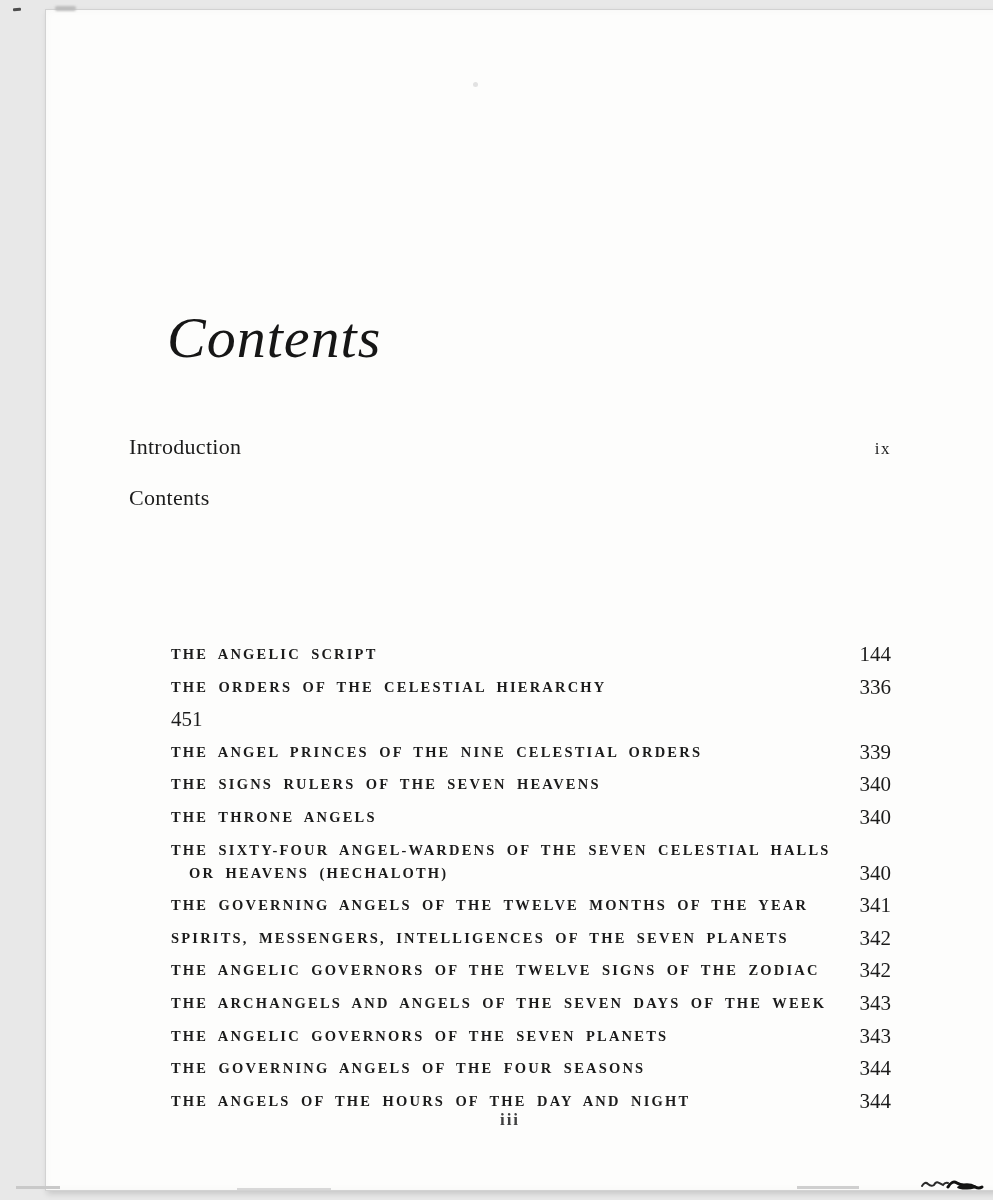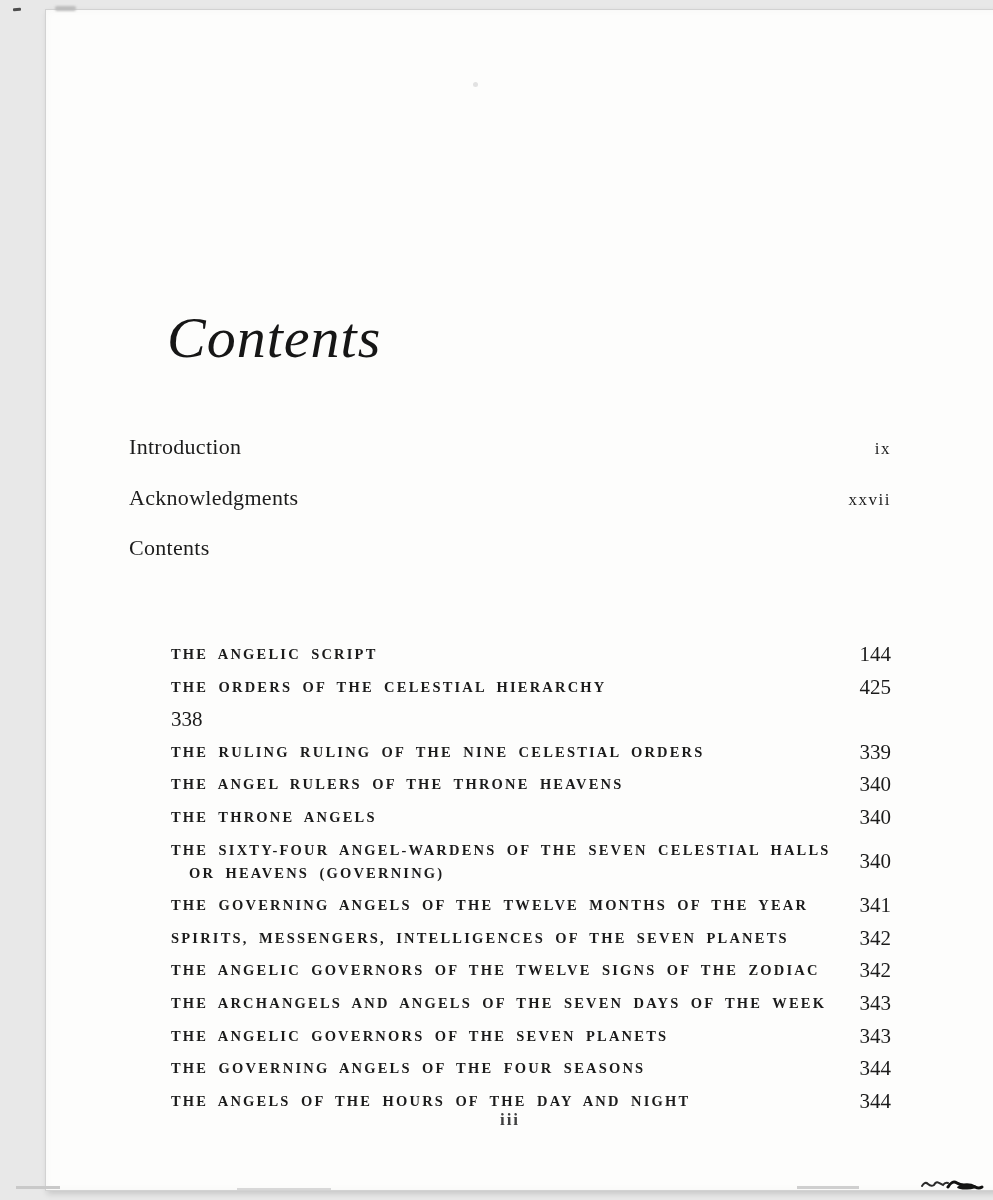--- a/index.html
+++ b/index.html
@@ -40,21 +40,21 @@
   .front-label { font-size:22px; letter-spacing:0.3px; }
   .num-roman  { font-size:17px; letter-spacing:1.5px; }
   .num-arabic { font-size:20px; }
 
   
   .appendix {
     position:absolute; left:125px; right:121px; top:633px;
     color:#1b1b1b;
   }
   .ap-row {
-    display:flex; justify-content:space-between; align-items:center;
+    display:flex; justify-content:space-between; align-items:flex-end;
     margin-bottom:9.6px;
   }
   .ap-label {
     font-size:14.5px; font-weight:700; line-height:23px;
     letter-spacing:2.2px; word-spacing:4.5px;
     padding-right:14px;
   }
   .ap-label .line2 { display:block; padding-left:18px; }
   .ap-num { font-size:21px; font-weight:400; line-height:23px; }
 
@@ -89,54 +89,50 @@
   <div class="page">
 
     <h1 class="doc-title">Contents</h1>
 
     <div class="front">
       <div class="front-row">
         <span class="front-label">Introduction</span>
         <span class="num-roman">ix</span>
       </div>
       <div class="front-row">
-        <span class="front-label">Acknowledgments</span>
-        <span class="num-roman">xxvii</span>
-      </div>
-      <div class="front-row">
         <span class="front-label">Contents</span>
       </div>
     </div>
 
     <div class="appendix">
       <div class="ap-row">
         <span class="ap-label">THE ANGELIC SCRIPT</span>
         <span class="ap-num">144</span>
       </div>
       <div class="ap-row">
         <span class="ap-label">THE ORDERS OF THE CELESTIAL HIERARCHY</span>
-        <span class="ap-num">425</span>
+        <span class="ap-num">336</span>
       </div>
       <div class="ap-row">
-        <span class="ap-num">338</span>
+        <span class="ap-num">451</span>
       </div>
       <div class="ap-row">
-        <span class="ap-label">THE RULING RULING OF THE NINE CELESTIAL ORDERS</span>
+        <span class="ap-label">THE ANGEL PRINCES OF THE NINE CELESTIAL ORDERS</span>
         <span class="ap-num">339</span>
       </div>
       <div class="ap-row">
-        <span class="ap-label">THE ANGEL RULERS OF THE THRONE HEAVENS</span>
+        <span class="ap-label">THE SIGNS RULERS OF THE SEVEN HEAVENS</span>
         <span class="ap-num">340</span>
       </div>
       <div class="ap-row">
         <span class="ap-label">THE THRONE ANGELS</span>
         <span class="ap-num">340</span>
       </div>
       <div class="ap-row">
-        <span class="ap-label"><span>THE SIXTY-FOUR ANGEL-WARDENS OF THE SEVEN CELESTIAL HALLS</span><span class="line2">OR HEAVENS (GOVERNING)</span></span>
+        <span class="ap-label"><span>THE SIXTY-FOUR ANGEL-WARDENS OF THE SEVEN CELESTIAL HALLS</span><span class="line2">OR HEAVENS (HECHALOTH)</span></span>
         <span class="ap-num">340</span>
       </div>
       <div class="ap-row">
         <span class="ap-label">THE GOVERNING ANGELS OF THE TWELVE MONTHS OF THE YEAR</span>
         <span class="ap-num">341</span>
       </div>
       <div class="ap-row">
         <span class="ap-label">SPIRITS, MESSENGERS, INTELLIGENCES OF THE SEVEN PLANETS</span>
         <span class="ap-num">342</span>
       </div>

